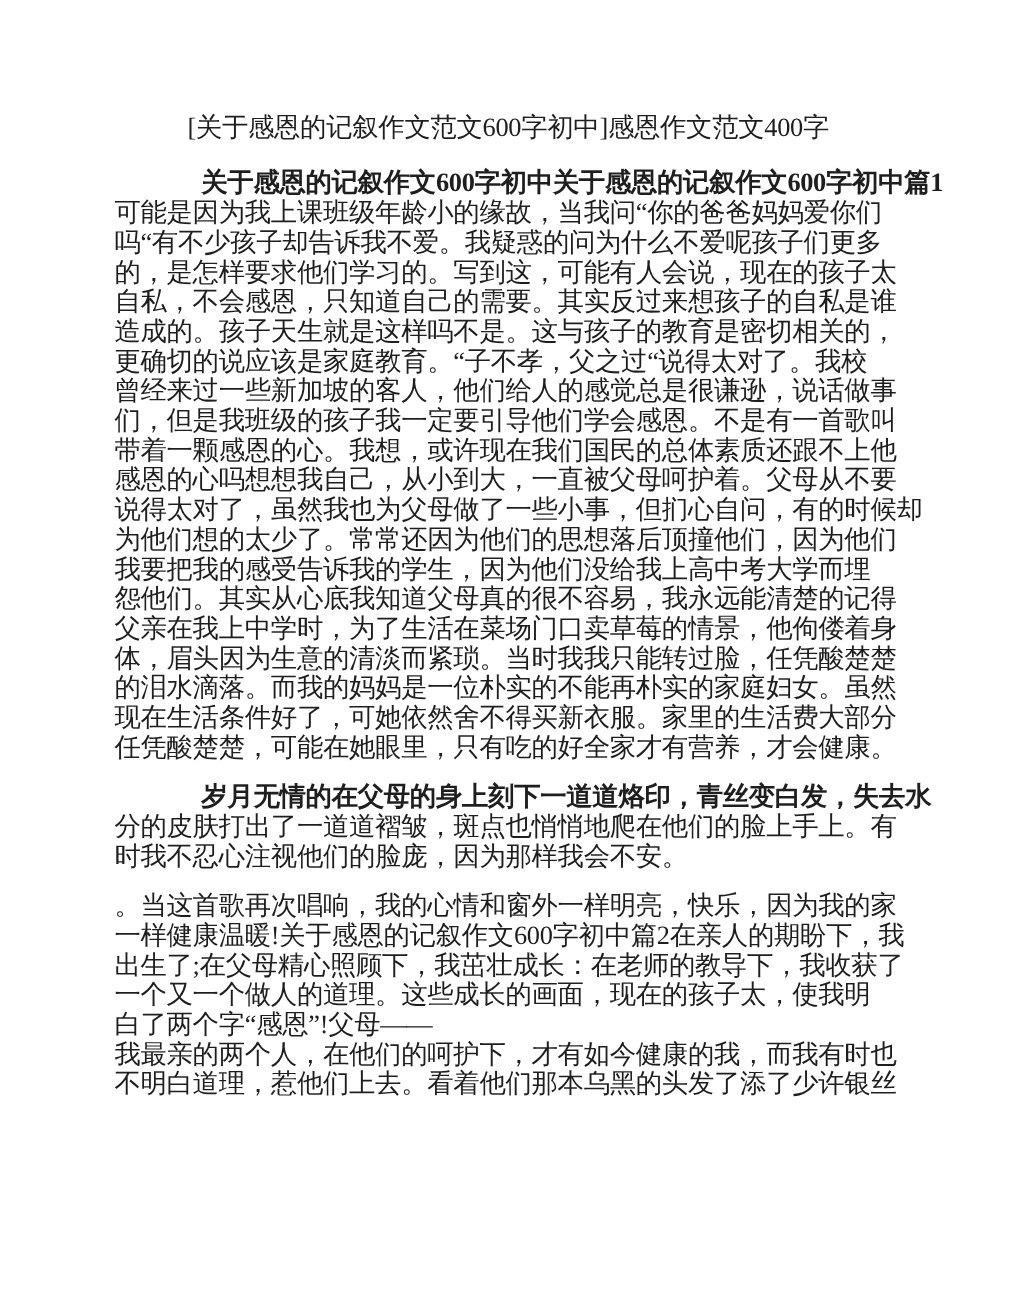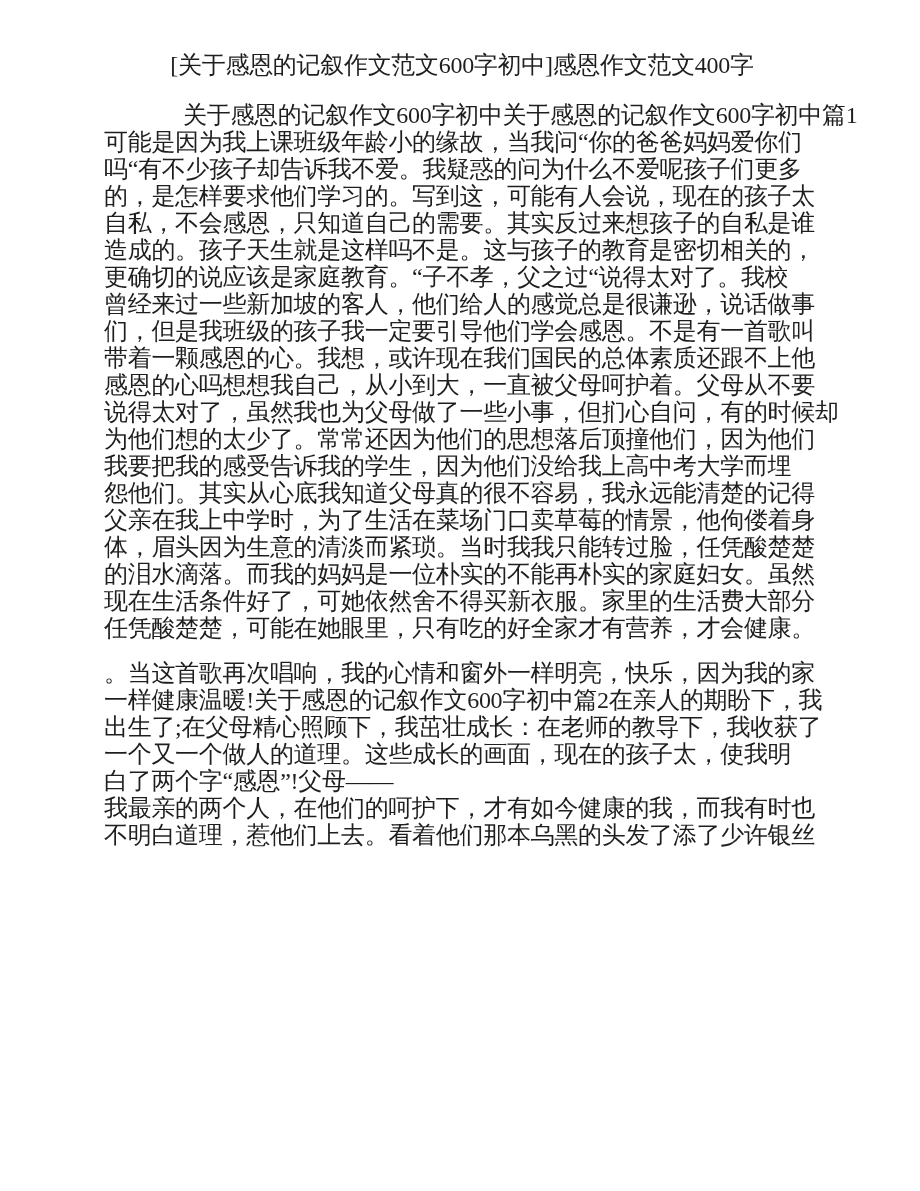--- a/index.html
+++ b/index.html
@@ -9,21 +9,21 @@
   }
   body {
     width: 920px;
     height: 1191px;
     overflow: hidden;
     font-family: "Liberation Serif", "DejaVu Serif", serif;
     color: #1e1e1e;
   }
   .page {
     box-sizing: border-box;
-    padding: 52px 0 0 104px;
+    padding: 104px 0 0 104px;
     width: 920px;
   }
   .doc-title {
     width: 716px;
     text-align: center;
     font-size: 24px;
     line-height: 27px;
     white-space: pre;
     letter-spacing: -0.3px;
     margin: 0 0 23px 0;
@@ -39,20 +39,21 @@
     margin-bottom: 18px;
   }
   .line {
     font-size: 24px;
     line-height: 27px;
     white-space: pre;
     letter-spacing: -0.3px;
   }
   .line.first-indent {
     text-indent: 79px;
+    font-weight: bold;
   }
 </style>
 </head>
 <body>
 
 <div class="page">
   <div class="doc-title">[关于感恩的记叙作文范文600字初中]感恩作文范文400字</div>
   <div class="doc-body">
       <div class="paragraph space-after">
         <div class="line first-indent">关于感恩的记叙作文600字初中关于感恩的记叙作文600字初中篇1</div>
@@ -69,20 +70,25 @@
         <div class="line">说得太对了，虽然我也为父母做了一些小事，但扪心自问，有的时候却</div>
         <div class="line">为他们想的太少了。常常还因为他们的思想落后顶撞他们，因为他们</div>
         <div class="line">我要把我的感受告诉我的学生，因为他们没给我上高中考大学而埋</div>
         <div class="line">怨他们。其实从心底我知道父母真的很不容易，我永远能清楚的记得</div>
         <div class="line">父亲在我上中学时，为了生活在菜场门口卖草莓的情景，他佝偻着身</div>
         <div class="line">体，眉头因为生意的清淡而紧琐。当时我我只能转过脸，任凭酸楚楚</div>
         <div class="line">的泪水滴落。而我的妈妈是一位朴实的不能再朴实的家庭妇女。虽然</div>
         <div class="line">现在生活条件好了，可她依然舍不得买新衣服。家里的生活费大部分</div>
         <div class="line">任凭酸楚楚，可能在她眼里，只有吃的好全家才有营养，才会健康。</div>
       </div>
+      <div class="paragraph space-after">
+        <div class="line first-indent">岁月无情的在父母的身上刻下一道道烙印，青丝变白发，失去水</div>
+        <div class="line">分的皮肤打出了一道道褶皱，斑点也悄悄地爬在他们的脸上手上。有</div>
+        <div class="line">时我不忍心注视他们的脸庞，因为那样我会不安。</div>
+      </div>
       <div class="paragraph">
         <div class="line">。当这首歌再次唱响，我的心情和窗外一样明亮，快乐，因为我的家</div>
         <div class="line">一样健康温暖!关于感恩的记叙作文600字初中篇2在亲人的期盼下，我</div>
         <div class="line">出生了;在父母精心照顾下，我茁壮成长：在老师的教导下，我收获了</div>
         <div class="line">一个又一个做人的道理。这些成长的画面，现在的孩子太，使我明</div>
         <div class="line">白了两个字“感恩”!父母——</div>
       </div>
       <div class="paragraph">
         <div class="line">我最亲的两个人，在他们的呵护下，才有如今健康的我，而我有时也</div>
         <div class="line">不明白道理，惹他们上去。看着他们那本乌黑的头发了添了少许银丝</div>

